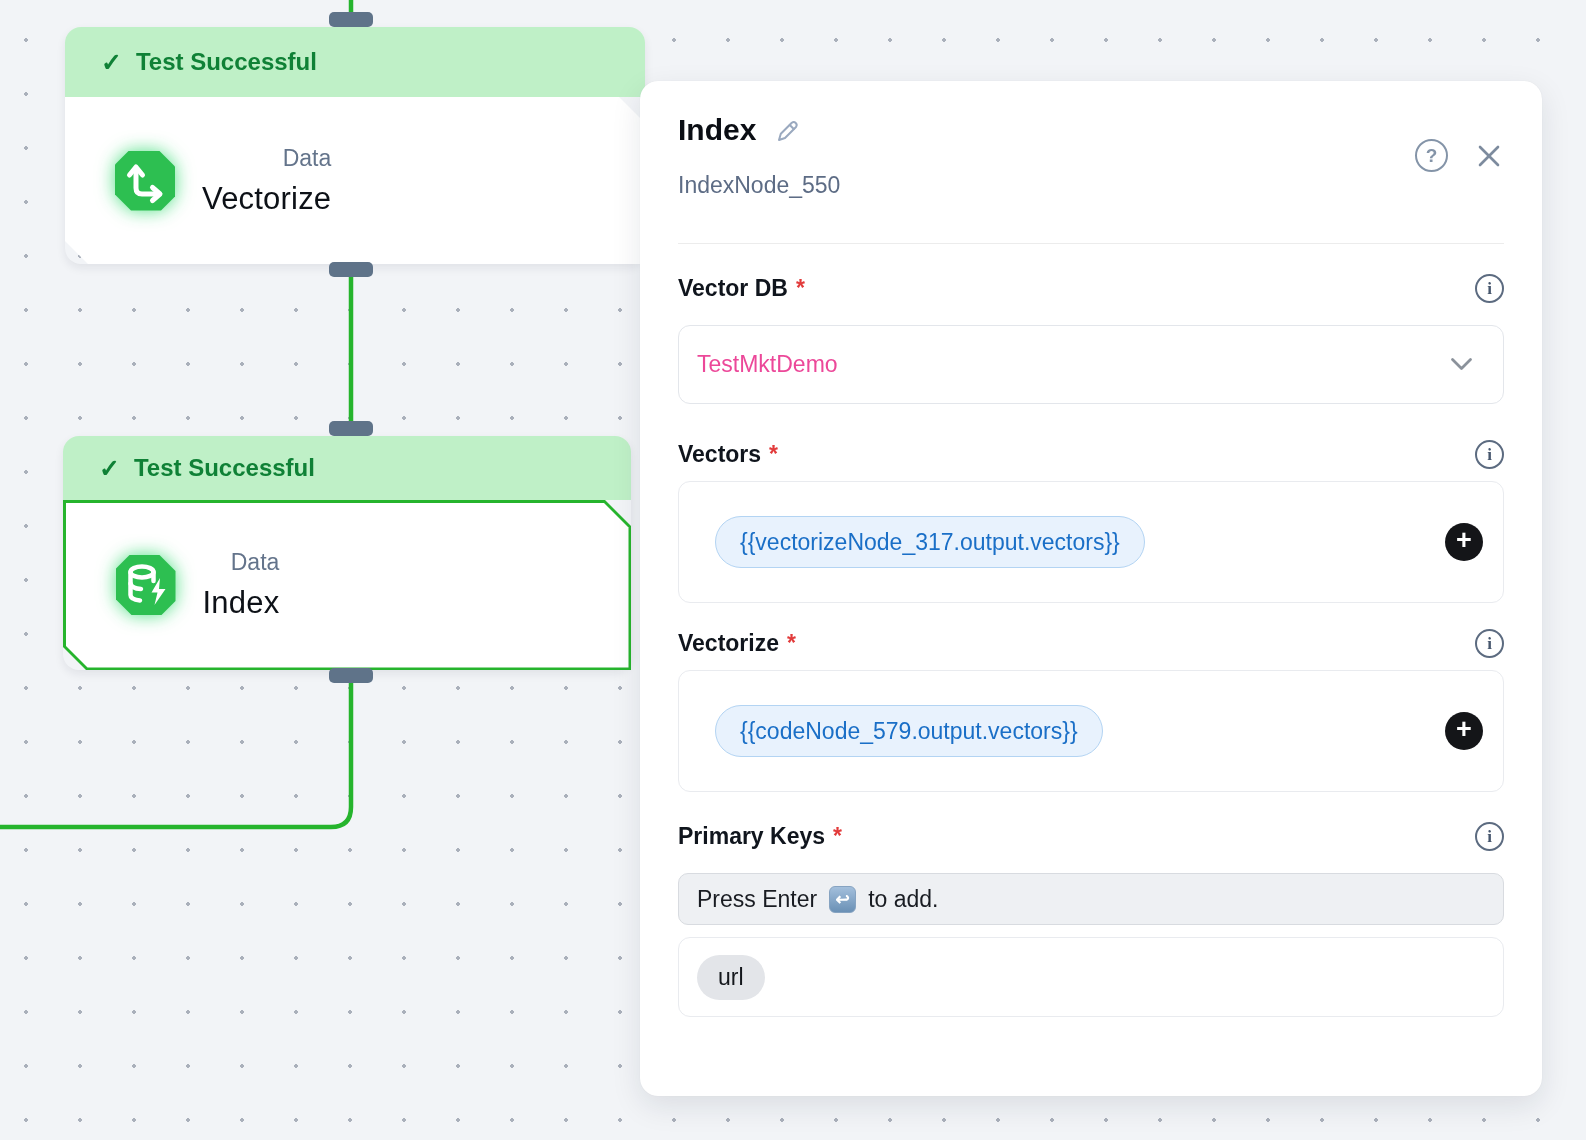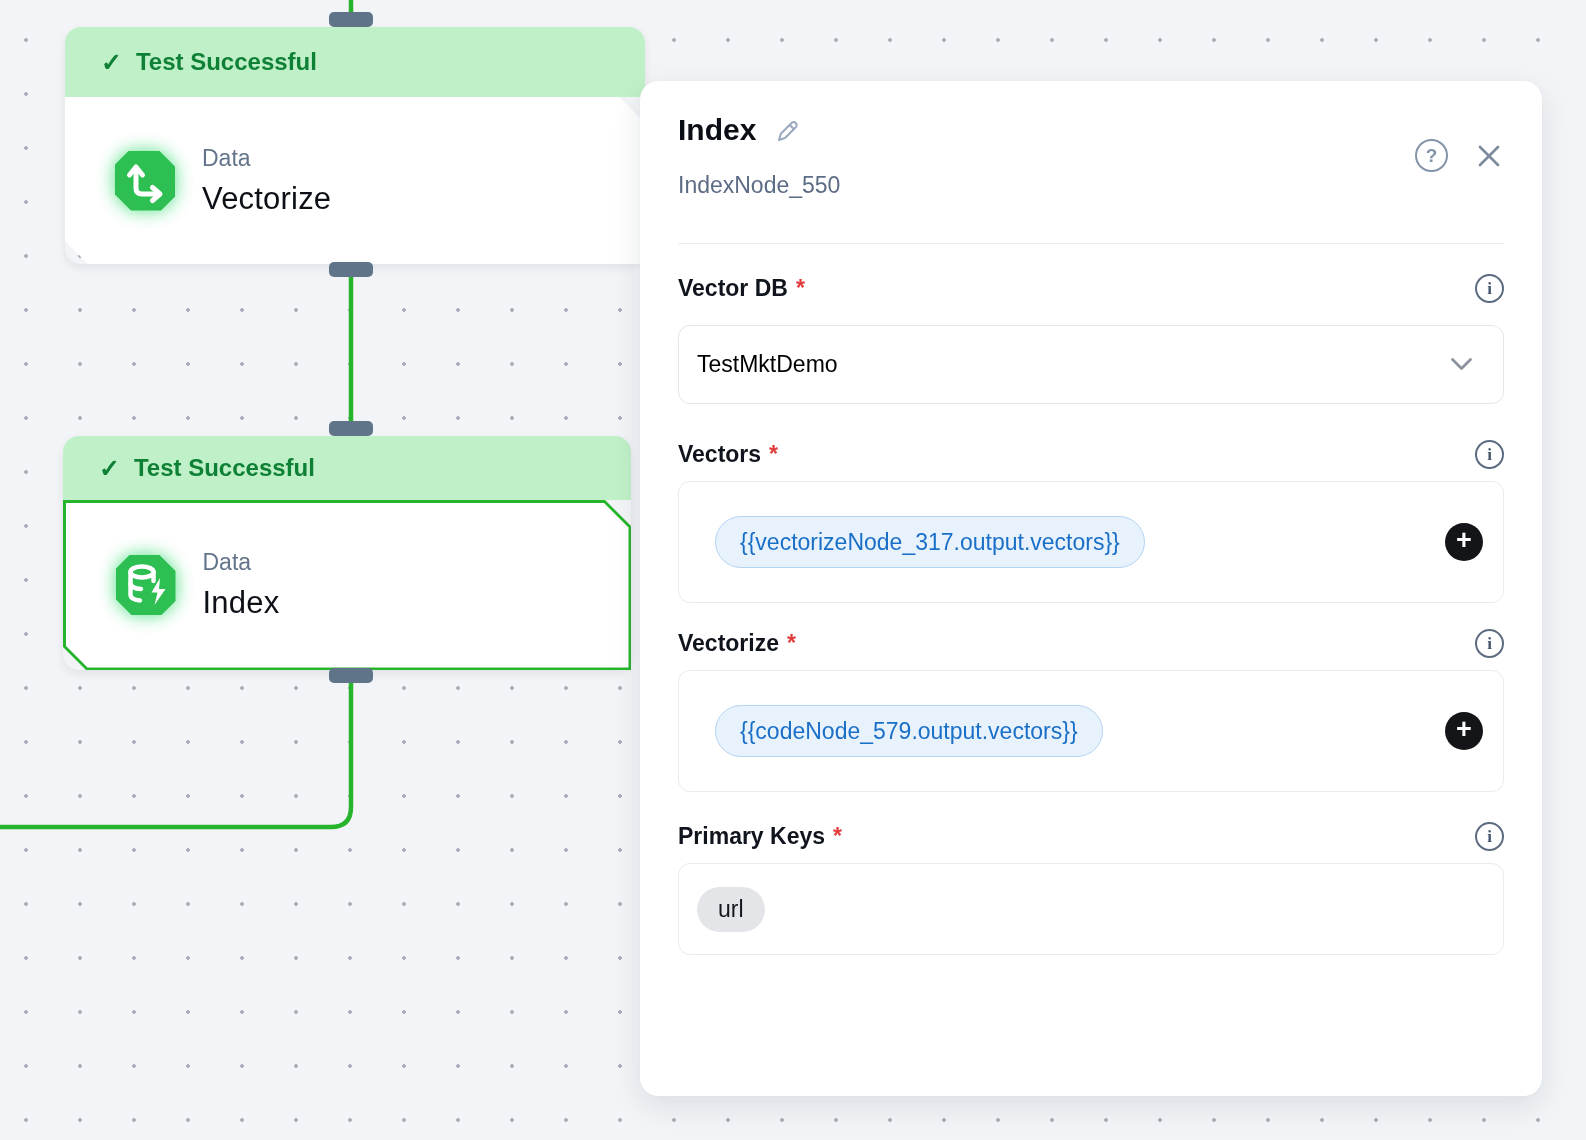--- a/index.html
+++ b/index.html
@@ -21,21 +21,21 @@
     background:#bff0c7; color:#0f8136; font-size:24px; font-weight:600;
     border-radius:16px 16px 0 0; }
   .banner .check { font-size:25px; font-weight:700; }
   .card-clip { clip-path:polygon(0 0, calc(100% - 26px) 0, 100% 26px, 100% 100%, 23px 100%, 0 calc(100% - 23px)); }
   .card { position:relative; background:#ffffff; }
   .card-inner-clip { clip-path:polygon(0 0, calc(100% - 25px) 0, 100% 25px, 100% 100%, 22px 100%, 0 calc(100% - 22px)); }
   .card-content { position:absolute; inset:0; display:flex; align-items:center; gap:27px; padding-left:50px; }
   .icon-glow { filter:drop-shadow(0 0 9px rgba(74,222,128,.95)); }
   .node-icon { width:60px; height:60px; background:#2dbf51; display:flex; align-items:center; justify-content:center;
     clip-path:polygon(0 14px, 14px 0, calc(100% - 16px) 0, 100% 16px, 100% calc(100% - 14px), calc(100% - 14px) 100%, 16px 100%, 0 calc(100% - 16px)); }
-  .node-cat { font-size:23px; color:#64748b; margin-bottom:9px; }
+  .node-cat { font-size:23px; color:#64748b; margin-bottom:9px;text-align:right; }
   .node-title { font-size:31px; font-weight:400; color:#0d1117; letter-spacing:.2px; }
 
   .node-vectorize { left:65px; top:27px; width:580px; height:237px; }
   .node-vectorize .banner { height:70px; }
   .node-vectorize .card { height:167px; }
 
   .node-index { left:63px; top:436px; width:568px; height:234px; }
   .node-index .banner { height:64px; }
   .node-index .sel-border { position:relative; height:170px; background:#26b42d; }
   .node-index .card { position:absolute; inset:2.5px; }
@@ -57,35 +57,35 @@
   .label-row { display:flex; align-items:center; justify-content:space-between; }
   .field-label { font-size:23px; font-weight:700; color:#10151d; }
   .req { color:#e23b3b; margin-left:8px; font-weight:700; }
   .info-circle { width:29px; height:29px; border:2px solid #5c6b80; border-radius:50%;
     display:flex; align-items:center; justify-content:center; font-size:17px; color:#46566d; cursor:pointer;
     font-family:"Liberation Serif", serif; font-weight:700; }
 
   .mt30{margin-top:30px}.mt36{margin-top:36px}.mt26{margin-top:26px}.mt22{margin-top:22px}.mt20{margin-top:12px}
   .select-box { height:79px; border:1.5px solid #e3e6eb; border-radius:12px; display:flex; align-items:center;
     justify-content:space-between; padding:0 30px 0 18px; cursor:pointer; background:#fff; }
-  .select-value { font-size:23px; color:#000000; }
+  .select-value { font-size:23px; color:#ec4899; }
   .big-box { height:122px; border:1.5px solid #e9ebef; border-radius:12px; background:#fff;
     display:flex; align-items:center; justify-content:space-between; padding:0 20px 0 36px; }
   .var-chip { height:52px; display:inline-flex; align-items:center; padding:0 24px;
     background:#e8f2fd; border:1.5px solid #b3d4f3; border-radius:26px;
     font-size:23px; color:#1a6fc7; cursor:pointer; }
   .plus-btn { width:38px; height:38px; border-radius:50%; background:#141518; color:#fff;
     display:flex; align-items:center; justify-content:center; font-size:27px; font-weight:600;
     cursor:pointer; line-height:1; padding-bottom:3px; }
   .gray-input { height:52px; background:#eef0f3; border:1.5px solid #d8dbe0; border-radius:10px;
     display:flex; align-items:center; gap:10px; padding:0 18px; font-size:23px; color:#191c22; cursor:text; }
   .enter-key { width:27px; height:27px; border-radius:6px; margin:0 2px;
     background:linear-gradient(180deg,#a3bfdc 0%,#6a90b5 100%); border:1px solid #86a3c1;
     display:inline-flex; align-items:center; justify-content:center; color:#fff; font-size:17px; font-weight:700; }
-  .tag-box { height:92px; border:1.5px solid #e9ebef; border-radius:12px; background:#fff;
+  .tag-box { height:80px; border:1.5px solid #e9ebef; border-radius:12px; background:#fff;
     display:flex; align-items:center; padding:0 18px; }
   .tag-pill { height:45px; display:inline-flex; align-items:center; padding:0 21px;
     background:#e3e5e9; border-radius:23px; font-size:23px; color:#14171c; cursor:pointer; }
 </style>
 </head>
 <body>
 
 <div class="canvas">
 
   <svg class="edges" width="1586" height="1140" viewBox="0 0 1586 1140" fill="none">
@@ -219,18 +219,25 @@
     </div>
 
     <div class="label-row mt30">
       <div class="field-label">
         <span>Primary Keys</span><span class="req">*</span>
       </div>
       <div class="info-circle">
           <span>i</span>
         </div>
     </div>
+    <div class="gray-input mt22">
+      <span>Press Enter</span>
+      <span class="enter-key">
+          <span>↩</span>
+        </span>
+      <span>to add.</span>
+    </div>
     <div class="tag-box mt20">
       <span class="tag-pill">url</span>
     </div>
   </aside>
 
 </div>
 
 </body></html>

